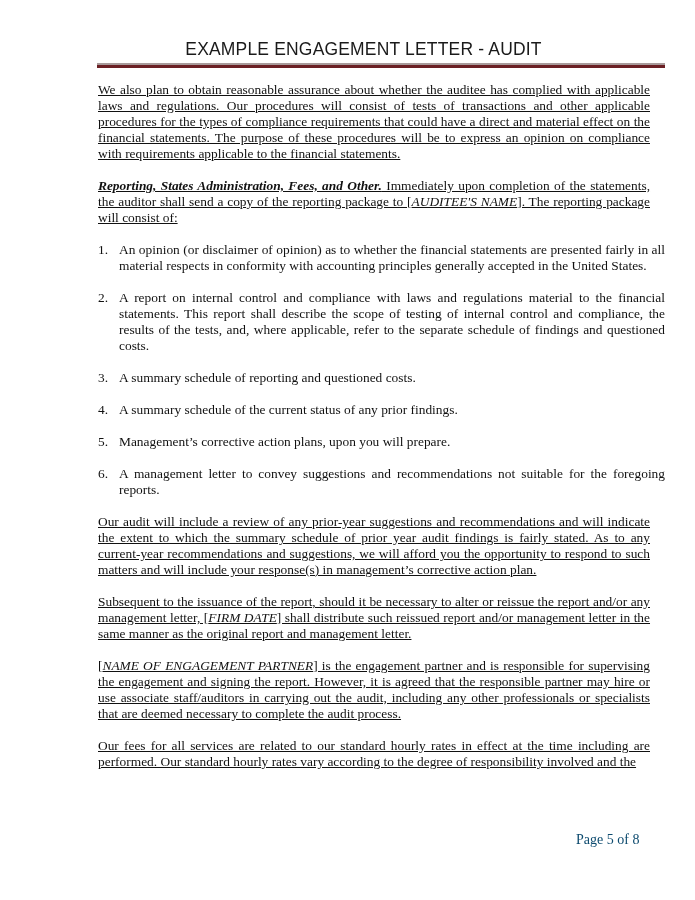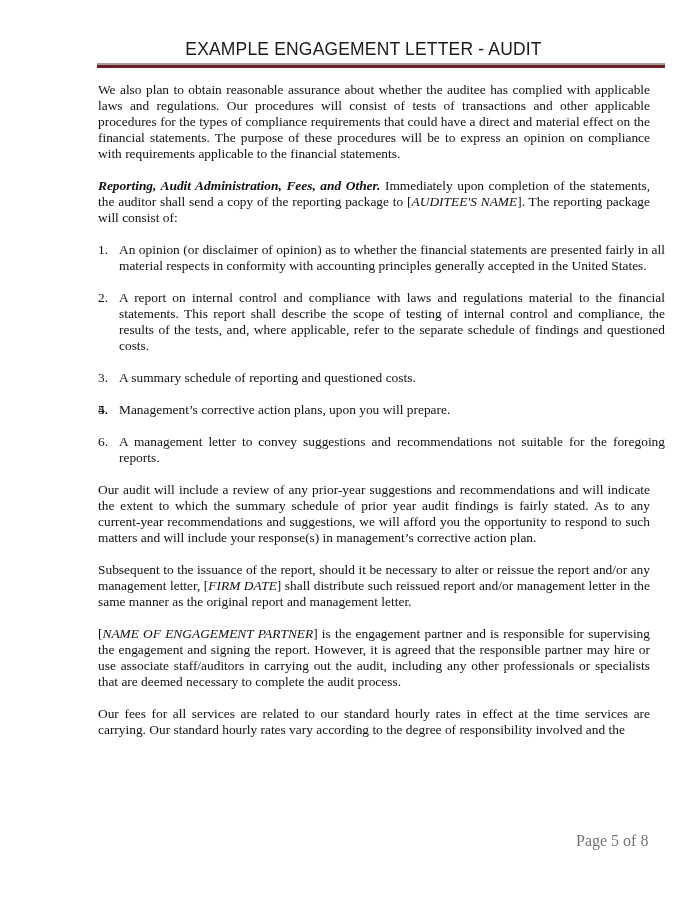--- a/index.html
+++ b/index.html
@@ -6,54 +6,54 @@
     body { width: 695px; height: 900px; position: relative; overflow: hidden;
            font-family: "Liberation Serif", "DejaVu Serif", serif; color: #111; }
     .page { position: absolute; left: 16px; top: 0; width: 695px; height: 900px; }
     .header-title { position: absolute; top: 38px; left: 0; width: 695px; text-align: center;
                     font-family: "Liberation Sans Narrow", "Liberation Sans", sans-serif;
                     font-size: 19px; letter-spacing: 0.2px; color: #1a1a1a; transform: scaleX(0.92); transform-origin: center; }
     .rule { position: absolute; left: 81px; width: 568px; }
     .rule-thin { top: 63px; height: 2px; background: #a89a9a; }
     .rule-thick { top: 65px; height: 3px; background: #6b1f24; }
     .body { position: absolute; left: 82px; top: 82px; width: 567px; font-size: 13.4px; line-height: 16px; }
-    p { margin: 0 15px 16px 0; text-align: justify; }
+    p { margin: 0 15px 16px 0; text-align: justify; text-decoration: underline; }
     .lead-bold { font-weight: bold; font-style: italic; }
     .ph { font-style: italic; }
     ol { margin: 0; padding: 0; list-style: none; }
     li { position: relative; padding-left: 21px; margin: 0 0 16px 0; text-align: justify; }
     .num { position: absolute; left: 0; top: 0; }
-    .footer { position: absolute; top: 832px; left: 560px; font-size: 16px; color: #737373; }
+    .footer { position: absolute; top: 832px; left: 560px; font-size: 14px; color: #0c4a6e; }
   </style>
 </head>
 <body>
 
 <div class="page">
   <div class="header-title">EXAMPLE ENGAGEMENT LETTER - AUDIT</div>
   <div class="rule rule-thin"></div>
   <div class="rule rule-thick"></div>
 
   <div class="body">
     <p>We also plan to obtain reasonable assurance about whether the auditee has complied with applicable laws and regulations. Our procedures will consist of tests of transactions and other applicable procedures for the types of compliance requirements that could have a direct and material effect on the financial statements. The purpose of these procedures will be to express an opinion on compliance with requirements applicable to the financial statements.</p>
 
-    <p><span class="lead-bold">Reporting, Audit Administration, Fees, and Other.</span><span>  Immediately upon completion of the statements, the auditor shall send a copy of the reporting package to [</span><span class="ph">AUDITEE'S NAME</span><span>]. The reporting package will consist of:</span></p>
+    <p><span class="lead-bold">Reporting, States Administration, Fees, and Other.</span><span>  Immediately upon completion of the statements, the auditor shall send a copy of the reporting package to [</span><span class="ph">AUDITEE'S NAME</span><span>]. The reporting package will consist of:</span></p>
 
     <ol>
       <li><span class="num">1.</span><span>An opinion (or disclaimer of opinion) as to whether the financial statements are presented fairly in all material respects in conformity with accounting principles generally accepted in the United States.</span></li>
       <li><span class="num">2.</span><span>A report on internal control and compliance with laws and regulations material to the financial statements. This report shall describe the scope of testing of internal control and compliance, the results of the tests, and, where applicable, refer to the separate schedule of findings and questioned costs.</span></li>
       <li><span class="num">3.</span><span>A summary schedule of reporting and questioned costs.</span></li>
-      <li><span class="num">4.</span></li>
+      <li><span class="num">4.</span><span>A summary schedule of the current status of any prior findings.</span></li>
       <li><span class="num">5.</span><span>Management’s corrective action plans, upon you will prepare.</span></li>
       <li><span class="num">6.</span><span>A management letter to convey suggestions and recommendations not suitable for the foregoing reports.</span></li>
     </ol>
 
     <p>Our audit will include a review of any prior-year suggestions and recommendations and will indicate the extent to which the summary schedule of prior year audit findings is fairly stated.  As to any current-year recommendations and suggestions, we will afford you the opportunity to respond to such matters and will include your response(s) in management’s corrective action plan.</p>
 
     <p><span>Subsequent to the issuance of the report, should it be necessary to alter or reissue the report and/or any management letter, [</span><span class="ph">FIRM DATE</span><span>] shall distribute such reissued report and/or management letter in the same manner as the original report and management letter.</span></p>
 
 
     <p><span>[</span><span class="ph">NAME OF ENGAGEMENT PARTNER</span><span>] is the engagement partner and is responsible for supervising the engagement and signing the report.  However, it is agreed that the responsible partner may hire or use associate staff/auditors in carrying out the audit, including any other professionals or specialists that are deemed necessary to complete the audit process.</span></p>
 
-    <p>Our fees for all services are related to our standard hourly rates in effect at the time services are carrying.  Our standard hourly rates vary according to the degree of responsibility involved and the</p>
+    <p>Our fees for all services are related to our standard hourly rates in effect at the time including are performed.  Our standard hourly rates vary according to the degree of responsibility involved and the</p>
   </div>
 
   <div class="footer">Page 5 of 8</div>
 </div>
 
 </body></html>

